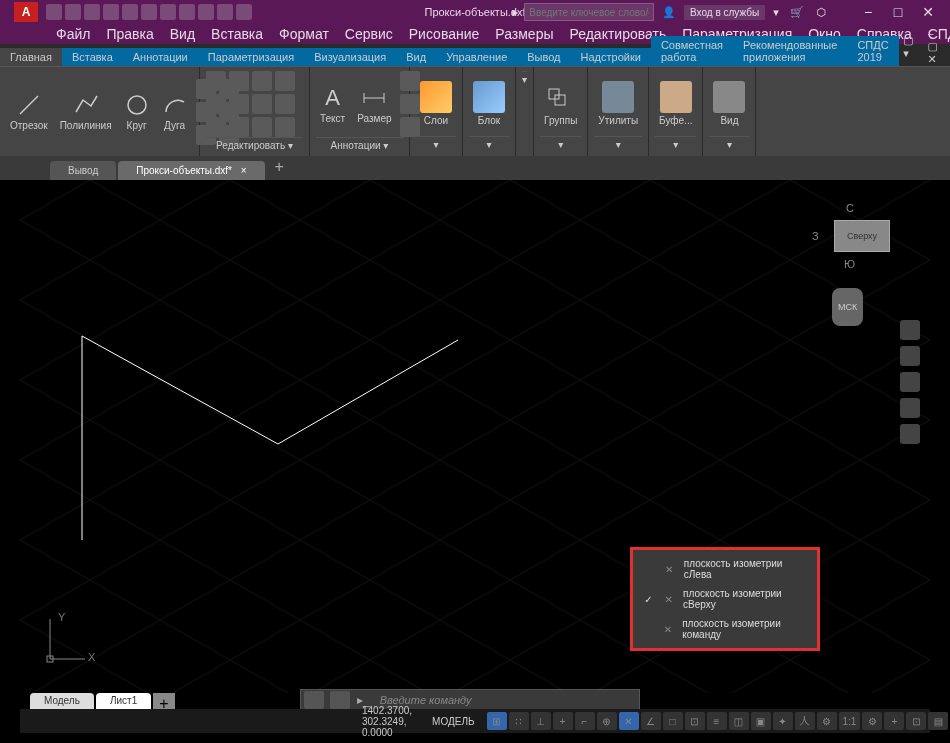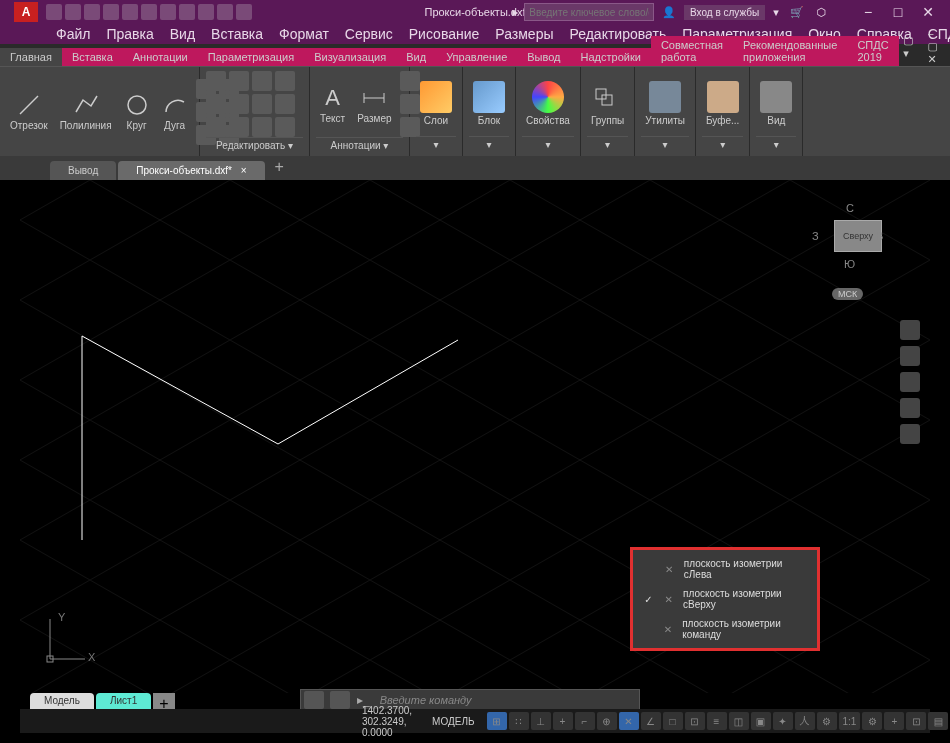--- a/index.html
+++ b/index.html
@@ -17,21 +17,21 @@
 .win-btns { display: flex; gap: 2px; margin-left: 20px; }
 .win-btn { width: 28px; height: 18px; color: #e8d8e8; font-size: 14px; display: flex; align-items: center; justify-content: center; cursor: pointer; }
 
 
 .menubar { background: #5a1857; height: 20px; display: flex; align-items: center; padding-left: 48px; }
 .menu-item { color: #e8d8e8; font-size: 14px; padding: 2px 8px; cursor: pointer; }
 
 
 .ribbon { background: #353535; }
 .ribbon-tabs { display: flex; height: 22px; background: #2a2a2a; align-items: flex-end; }
-.ribbon-tab { color: #ccc; font-size: 11px; padding: 3px 10px; cursor: pointer; background: #be185d; }
+.ribbon-tab { color: #ccc; font-size: 11px; padding: 3px 10px; cursor: pointer; background: #0369a1; }
 .ribbon-tab.active { background: #454545; }
 .ribbon-far { margin-left: auto; display: flex; align-items: center; padding-right: 8px; }
 .ribbon-close { color: #ccc; font-size: 11px; padding: 0 4px; }
 
 .ribbon-panels { display: flex; height: 90px; background: #454545; border-top: 1px solid #555; }
 .panel { border-right: 1px solid #2a2a2a; padding: 4px 6px; display: flex; flex-direction: column; }
 .panel-content { flex: 1; display: flex; align-items: center; gap: 4px; }
 .panel-title { color: #ccc; font-size: 10px; text-align: center; padding: 2px 0; border-top: 1px solid #555; }
 
 .big-btn { display: flex; flex-direction: column; align-items: center; justify-content: center; gap: 2px; padding: 2px 4px; cursor: pointer; }
@@ -52,27 +52,27 @@
 .file-tab { background: #555; color: #ccc; font-size: 10px; padding: 4px 18px; border-radius: 4px 4px 0 0; cursor: pointer; }
 .file-tab.active { background: #6a6a6a; color: #fff; }
 .file-tab-add { color: #aaa; padding: 4px 8px; cursor: pointer; }
 
 
 .canvas { position: absolute; top: 180px; left: 20px; right: 20px; bottom: 50px; background: #000; overflow: hidden; }
 .grid-svg { position: absolute; inset: 0; width: 100%; height: 100%; }
 
 
 .viewcube { position: absolute; top: 16px; right: 40px; width: 80px; height: 100px; }
-.vc-cube { position: absolute; top: 24px; left: 24px; width: 48px; height: 32px; background: #888; border: 1px solid #aaa; display: flex; align-items: center; justify-content: center; color: #333; font-size: 9px; cursor: pointer; }
+.vc-cube { position: absolute; top: 24px; left: 24px; width: 56px; height: 32px; background: #888; border: 1px solid #aaa; display: flex; align-items: center; justify-content: center; color: #333; font-size: 9px; cursor: pointer; }
 .vc-label { position: absolute; color: #888; font-size: 11px; }
 .vc-n { top: 6px; left: 36px; }
 .vc-s { top: 62px; left: 34px; }
 .vc-e { top: 34px; left: 66px; }
 .vc-w { top: 34px; left: 2px; }
-.vc-wcs { position: absolute; top: 92px; left: 22px; background: #666; color: #ccc; font-size: 9px; padding: 1px 6px; border-radius: 8px; }
+.vc-wcs { position: absolute; top: 92px; left: 22px; background: #666; color: #ccc; font-size: 9px; padding: 14px 6px; border-radius: 8px; }
 
 
 .navbar { position: absolute; right: 6px; top: 140px; width: 24px; display: flex; flex-direction: column; gap: 6px; }
 .nav-btn { width: 20px; height: 20px; background: #444; border-radius: 3px; cursor: pointer; }
 
 
 .ucs { position: absolute; bottom: 20px; left: 20px; }
 .ucs-label { position: absolute; color: #777; font-size: 11px; }
 
 
@@ -82,21 +82,21 @@
 .ctx-icon { width: 14px; height: 14px; display: flex; align-items: center; justify-content: center; color: #888; }
 
 
 .cmdline { position: absolute; bottom: 32px; left: 300px; right: 310px; height: 22px; background: #3a3a3a; border: 1px solid #555; display: flex; align-items: center; }
 .cmd-icon { width: 20px; height: 18px; background: #555; margin: 0 3px; border-radius: 2px; }
 .cmd-input { flex: 1; color: #888; font-size: 11px; font-style: italic; padding: 0 6px; }
 
 
 .bottom-tabs { position: absolute; bottom: 28px; left: 30px; display: flex; gap: 2px; }
 .btab { background: #ddd; color: #333; font-size: 10px; padding: 2px 14px; border-radius: 4px 4px 0 0; cursor: pointer; }
-.btab.inactive { background: #5eead4; }
+.btab.inactive { background: #ffffff; }
 .btab-add { background: #888; padding: 2px 6px; cursor: pointer; }
 
 
 .statusbar { position: absolute; bottom: 10px; left: 20px; right: 20px; height: 24px; background: #1a1a1a; display: flex; align-items: center; }
 .status-coords { color: #ccc; font-size: 10px; padding: 0 12px; margin-left: 330px; }
 .status-model { color: #ccc; font-size: 10px; padding: 0 8px; }
 .status-btns { display: flex; gap: 2px; margin-left: 4px; }
 .sbtn { width: 20px; height: 18px; background: #333; border-radius: 2px; cursor: pointer; display: flex; align-items: center; justify-content: center; color: #888; font-size: 10px; }
 .sbtn.blue { background: #3366aa; }
 </style>
@@ -260,26 +260,20 @@
     <div class="panel">
         <div class="panel-content">
           <div class="big-btn">
             <div class="big-icon block"></div>
             <span class="btn-label">Блок</span>
           </div>
         </div>
         <div class="panel-title">▾</div>
       </div>
     <div class="panel">
-        <div class="panel-content">
-          <div class="big-btn">
-            <div class="big-icon props"></div>
-            <span class="btn-label">Свойства</span>
-          </div>
-        </div>
         <div class="panel-title">▾</div>
       </div>
     <div class="panel">
         <div class="panel-content">
           <div class="big-btn">
             <svg width="32" height="32">
               <rect x="4" y="8" width="10" height="10" stroke="#ccc" fill="none"></rect>
               <rect x="10" y="14" width="10" height="10" stroke="#ccc" fill="none"></rect>
             </svg>
             <span class="btn-label">Группы</span>

